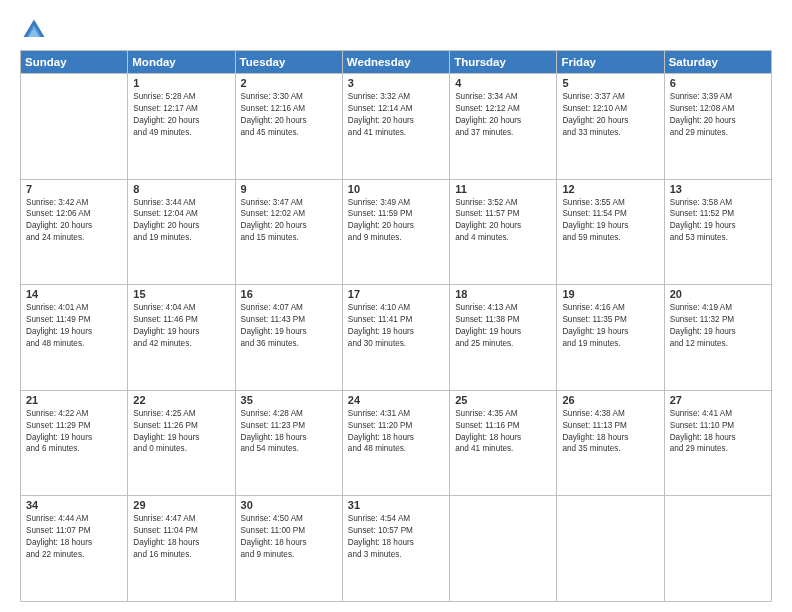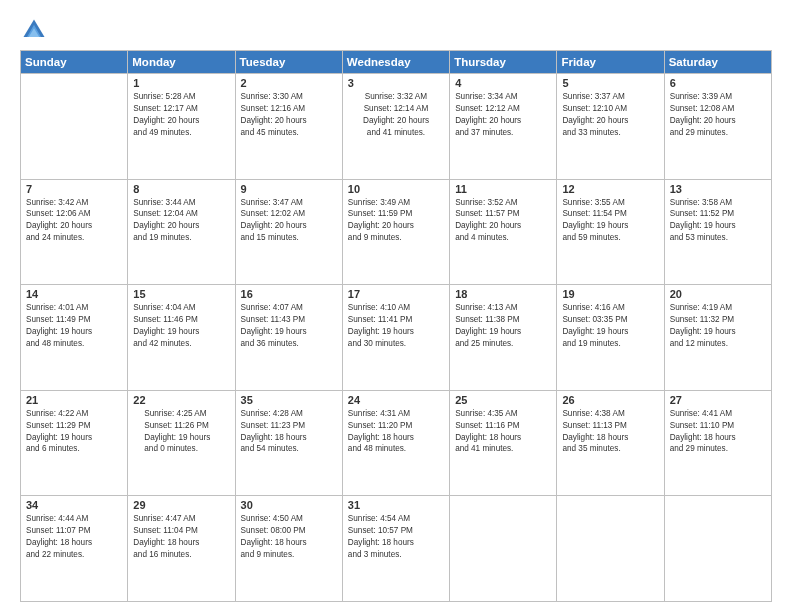--- a/index.html
+++ b/index.html
@@ -146,21 +146,21 @@
           </td>
           <td>
             <span class="day-number">2</span>
             <div class="day-info" style="white-space: pre-line;">Sunrise: 3:30 AM
 Sunset: 12:16 AM
 Daylight: 20 hours
 and 45 minutes.</div>
           </td>
           <td>
             <span class="day-number">3</span>
-            <div class="day-info" style="white-space: pre-line; text-align: center;">Sunrise: 3:32 AM
+            <div class="day-info" style="white-space: pre-line;">Sunrise: 3:32 AM
 Sunset: 12:14 AM
 Daylight: 20 hours
 and 41 minutes.</div>
           </td>
           <td>
             <span class="day-number">4</span>
             <div class="day-info" style="white-space: pre-line;">Sunrise: 3:34 AM
 Sunset: 12:12 AM
 Daylight: 20 hours
 and 37 minutes.</div>
@@ -263,21 +263,21 @@
           <td>
             <span class="day-number">18</span>
             <div class="day-info" style="white-space: pre-line;">Sunrise: 4:13 AM
 Sunset: 11:38 PM
 Daylight: 19 hours
 and 25 minutes.</div>
           </td>
           <td>
             <span class="day-number">19</span>
             <div class="day-info" style="white-space: pre-line;">Sunrise: 4:16 AM
-Sunset: 03:35 PM
+Sunset: 11:35 PM
 Daylight: 19 hours
 and 19 minutes.</div>
           </td>
           <td>
             <span class="day-number">20</span>
             <div class="day-info" style="white-space: pre-line;">Sunrise: 4:19 AM
 Sunset: 11:32 PM
 Daylight: 19 hours
 and 12 minutes.</div>
           </td>
@@ -285,21 +285,21 @@
         <tr>
           <td>
             <span class="day-number">21</span>
             <div class="day-info" style="white-space: pre-line;">Sunrise: 4:22 AM
 Sunset: 11:29 PM
 Daylight: 19 hours
 and 6 minutes.</div>
           </td>
           <td>
             <span class="day-number">22</span>
-            <div class="day-info" style="white-space: pre-line; margin-left: 11px;">Sunrise: 4:25 AM
+            <div class="day-info" style="white-space: pre-line;">Sunrise: 4:25 AM
 Sunset: 11:26 PM
 Daylight: 19 hours
 and 0 minutes.</div>
           </td>
           <td>
             <span class="day-number">35</span>
             <div class="day-info" style="white-space: pre-line;">Sunrise: 4:28 AM
 Sunset: 11:23 PM
 Daylight: 18 hours
 and 54 minutes.</div>
@@ -344,21 +344,21 @@
           <td>
             <span class="day-number">29</span>
             <div class="day-info" style="white-space: pre-line;">Sunrise: 4:47 AM
 Sunset: 11:04 PM
 Daylight: 18 hours
 and 16 minutes.</div>
           </td>
           <td>
             <span class="day-number">30</span>
             <div class="day-info" style="white-space: pre-line;">Sunrise: 4:50 AM
-Sunset: 08:00 PM
+Sunset: 11:00 PM
 Daylight: 18 hours
 and 9 minutes.</div>
           </td>
           <td>
             <span class="day-number">31</span>
             <div class="day-info" style="white-space: pre-line;">Sunrise: 4:54 AM
 Sunset: 10:57 PM
 Daylight: 18 hours
 and 3 minutes.</div>
           </td>

